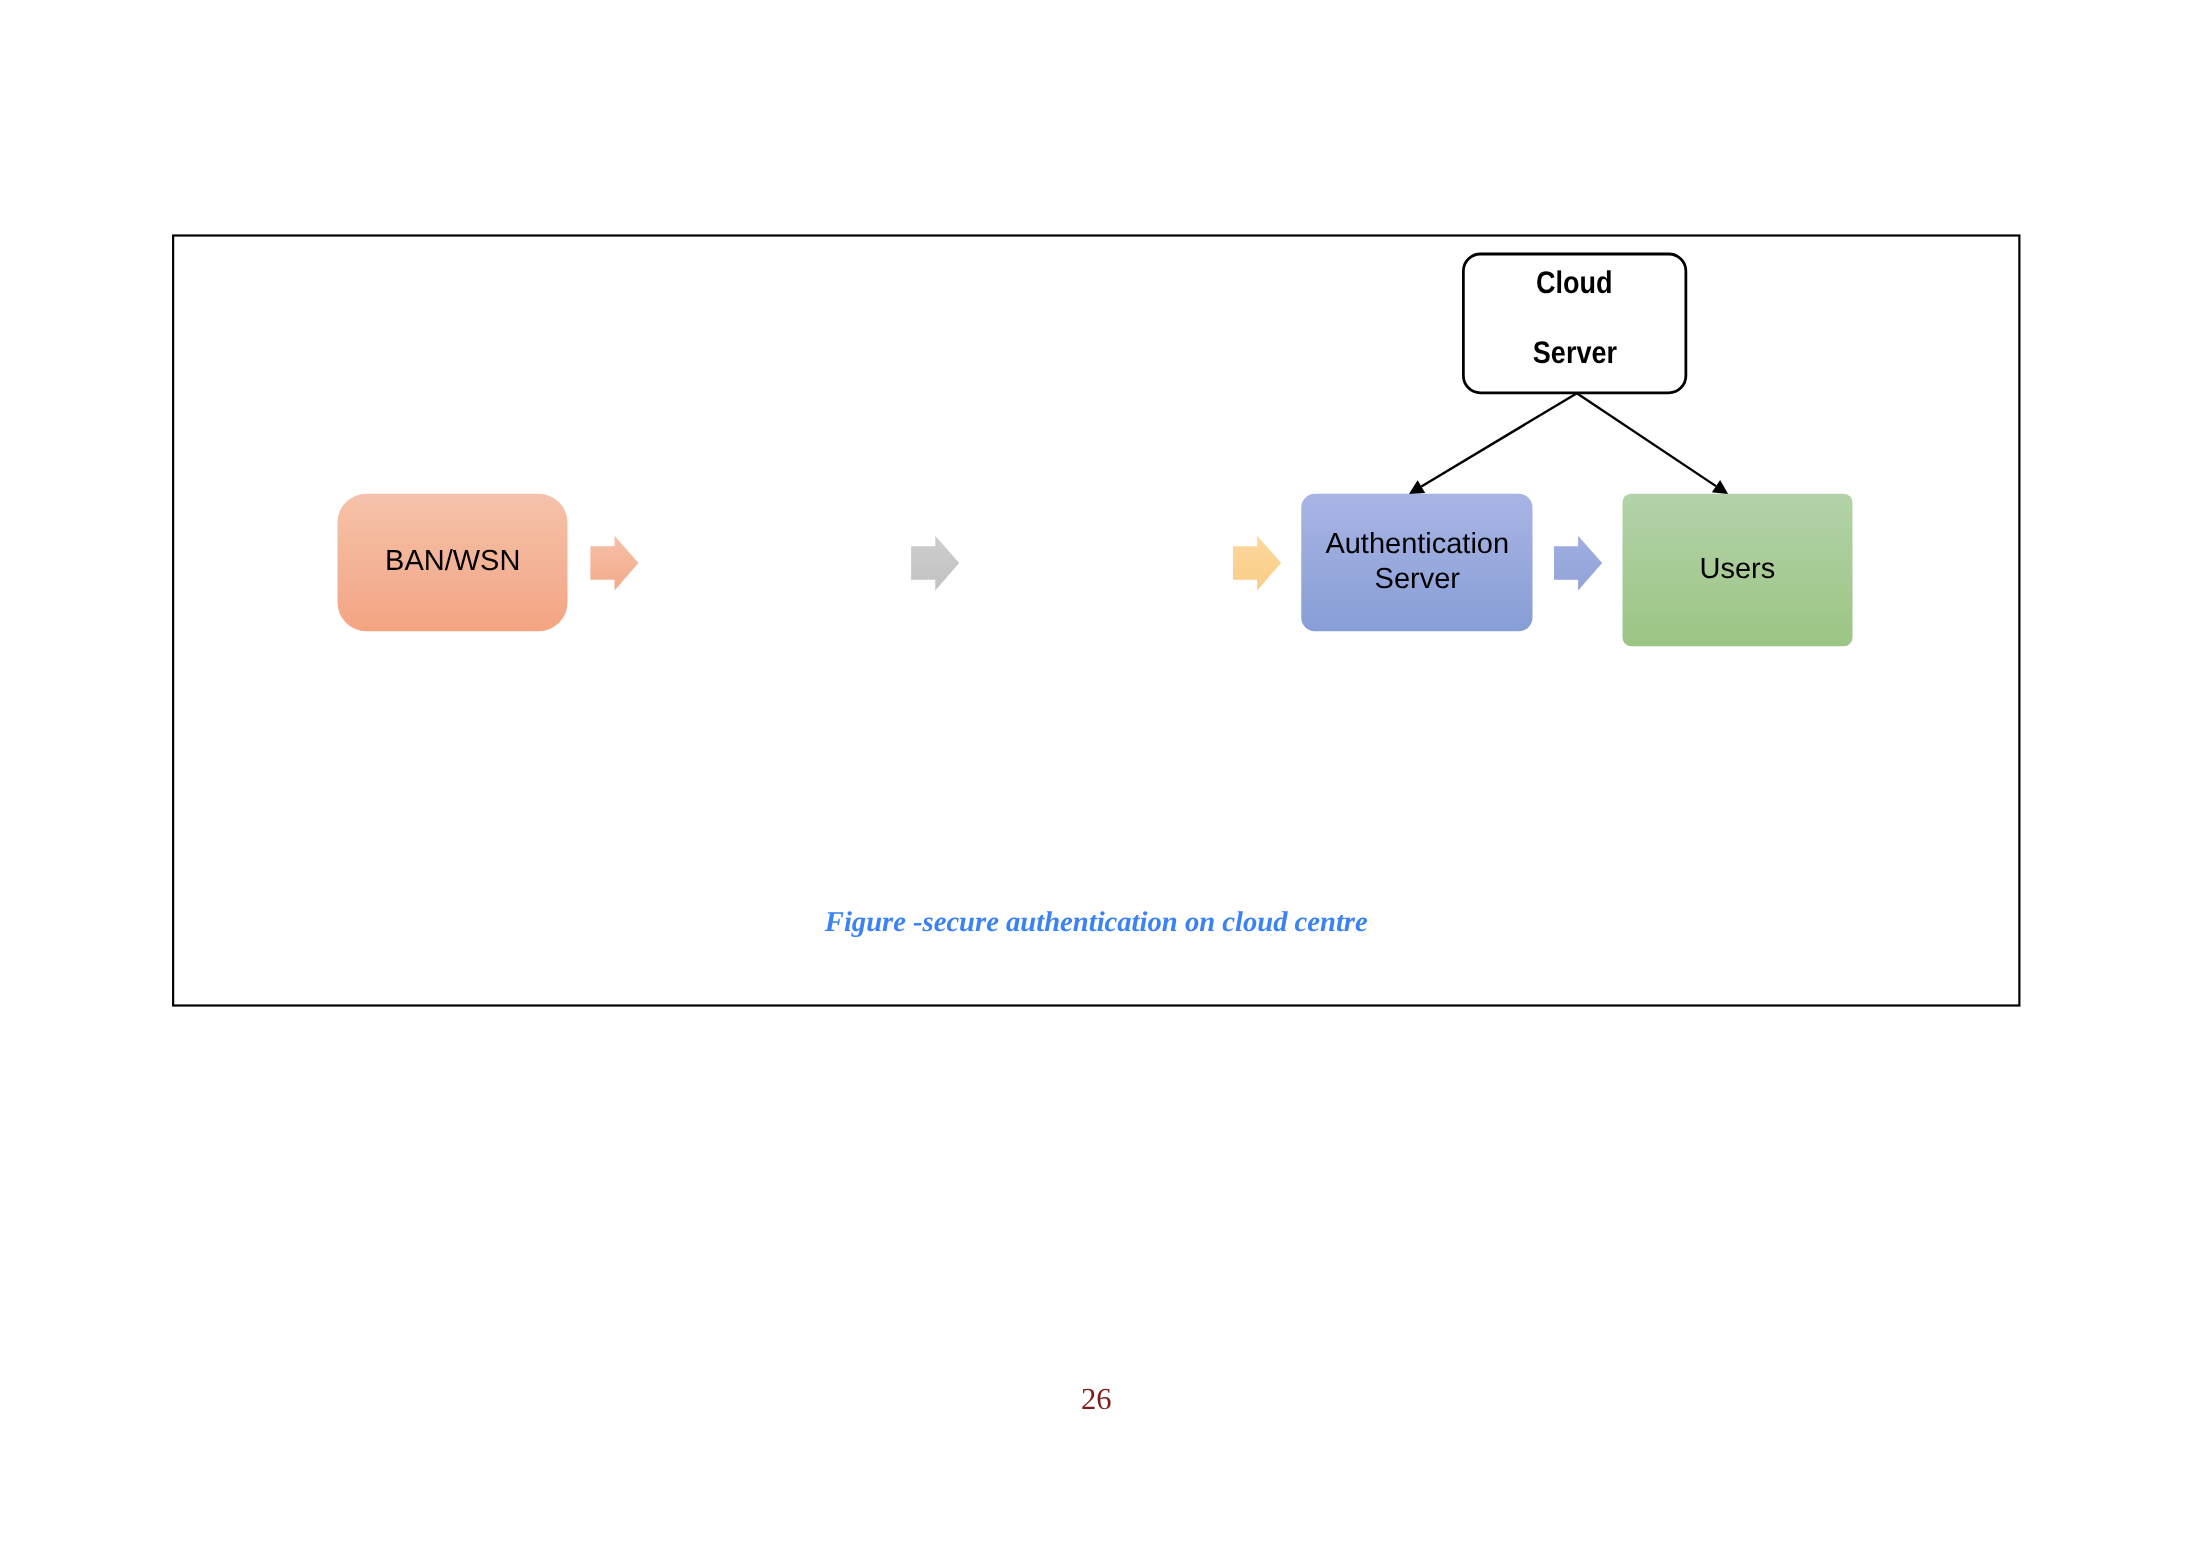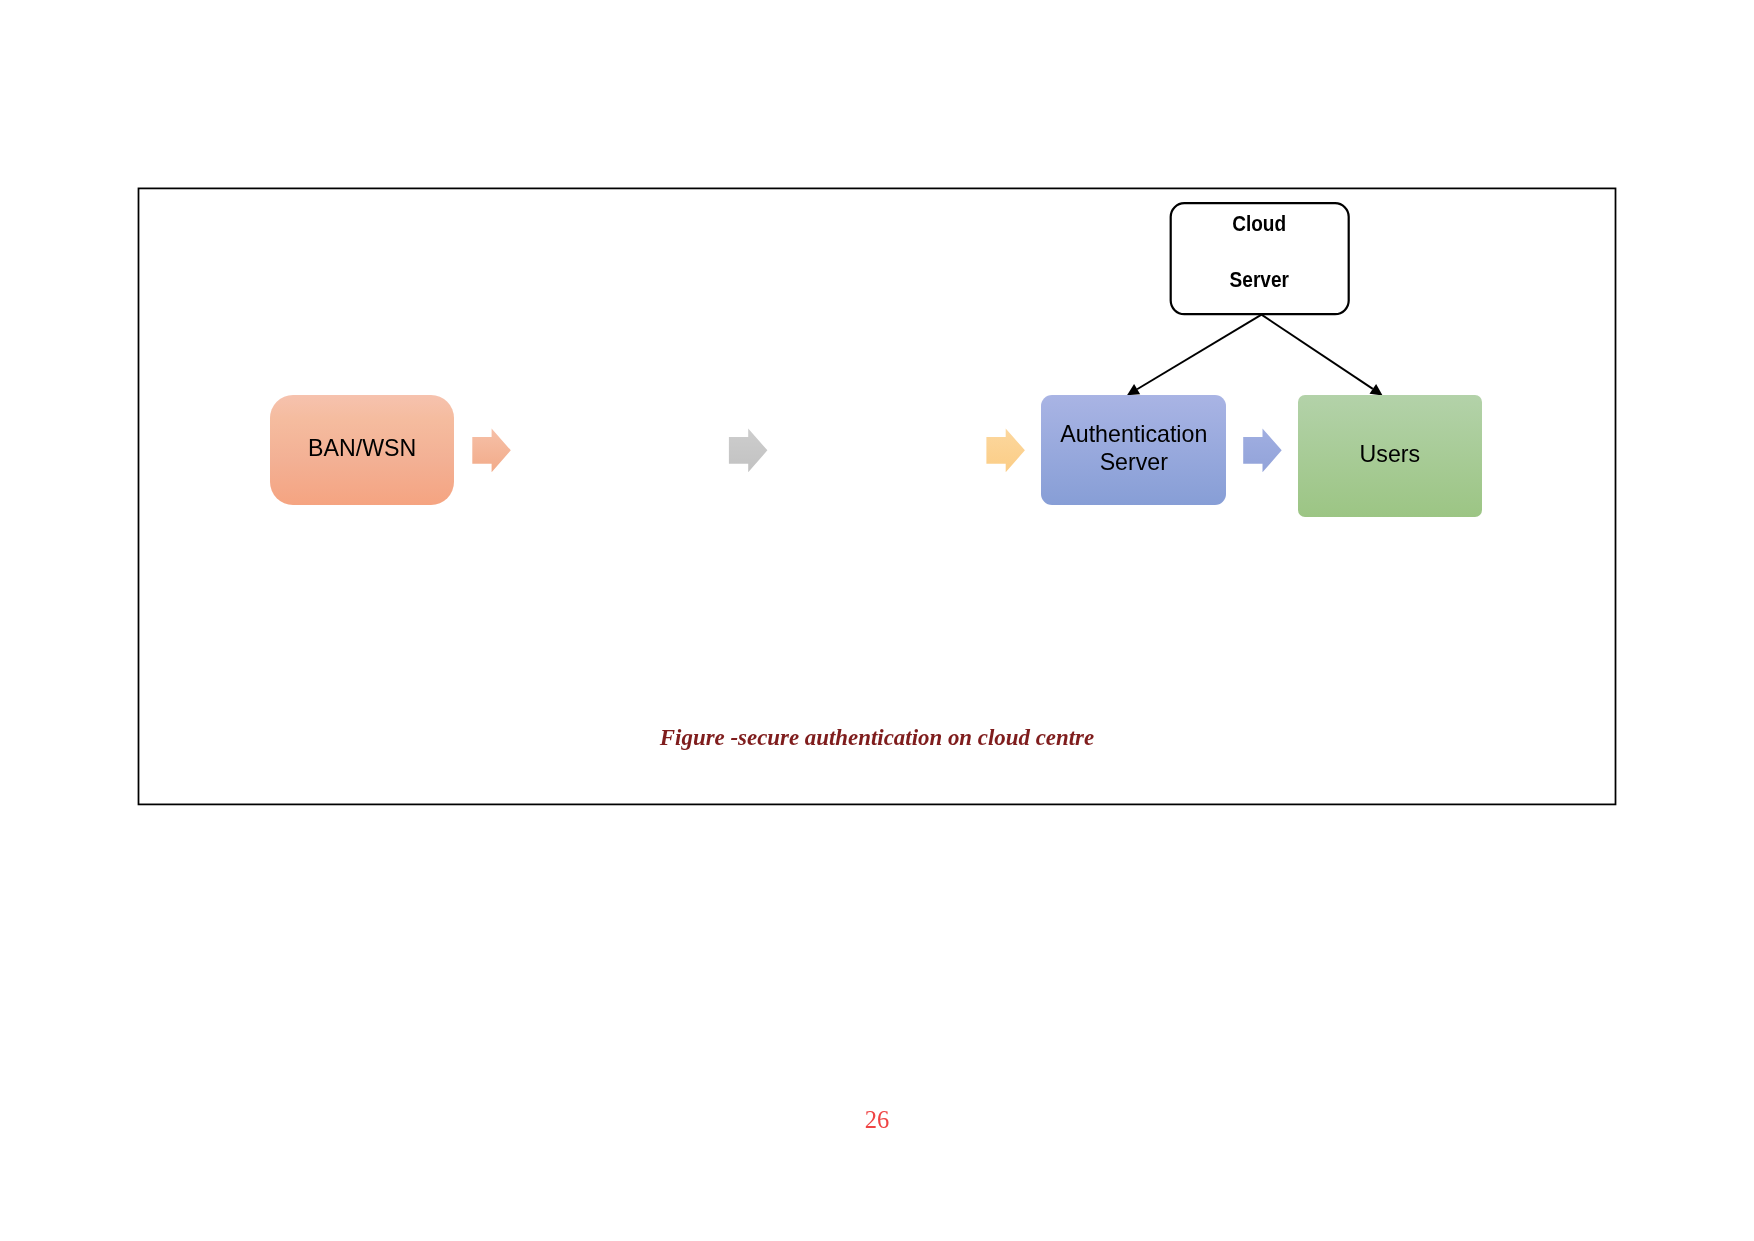--- a/index.html
+++ b/index.html
@@ -22,31 +22,31 @@
                background:linear-gradient(180deg,#fdd89c 0%,#fdcf7a 100%);}
   #node-auth  {left:1041.3px;top:395.1px;width:185px;height:109.8px;
                background:linear-gradient(180deg,#a9b4e4 0%,#879ed6 100%);border-radius:11px;}
   #node-users {left:1297.6px;top:395.1px;width:184.6px;height:122px;
                background:linear-gradient(180deg,#b3d2a9 0%,#9cc584 100%);}
 
   
   #node-cloud{position:absolute;left:1169.3px;top:201.8px;width:180.4px;height:113.6px;
               z-index:4;}
   #node-cloud .cl{position:absolute;left:0;right:0;text-align:center;font-weight:bold;
-                  font-size:22px;line-height:1.2;color:#000000;}
+                  font-size:25px;line-height:1.2;color:#000000;}
   #node-cloud .cl1{top:9px;}
   #node-cloud .cl2{top:65px;}
   #node-cloud .cl span{display:inline-block;transform:scaleX(0.865);transform-origin:center;}
 
   
   #caption{position:absolute;left:0;top:725.3px;width:1754px;text-align:center;
            font-family:"Liberation Serif",serif;font-weight:bold;font-style:italic;
-           font-size:22.9px;color:#7f1d1d;}
+           font-size:22.9px;color:#3b82f6;}
   #pageno{position:absolute;left:0;top:1106px;width:1754px;text-align:center;
-          font-family:"Liberation Serif",serif;font-size:24.5px;color:#ef4444;}
+          font-family:"Liberation Serif",serif;font-size:24.5px;color:#7f1d1d;}
 </style>
 </head>
 <body>
 
 <div id="page">
 
   <svg id="figure-vectors" viewBox="0 0 1754 1241">
     <defs>
       <linearGradient id="gA" x1="0" y1="0" x2="0" y2="1">
         <stop offset="0" stop-color="#f6c0a8"></stop>

